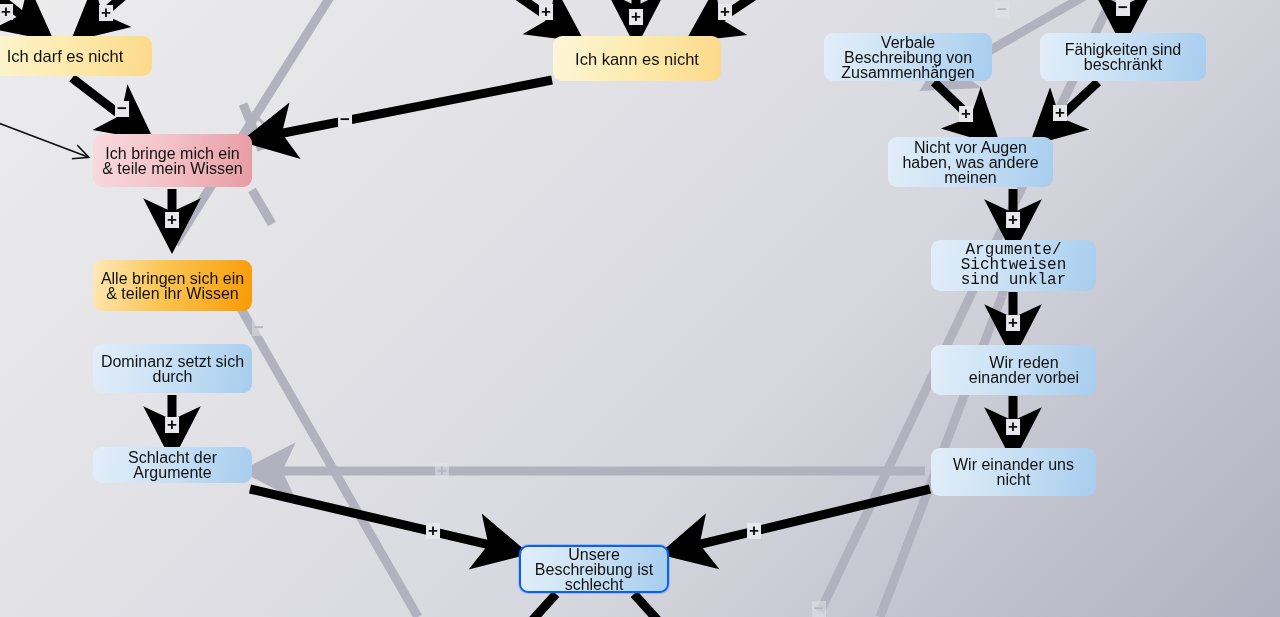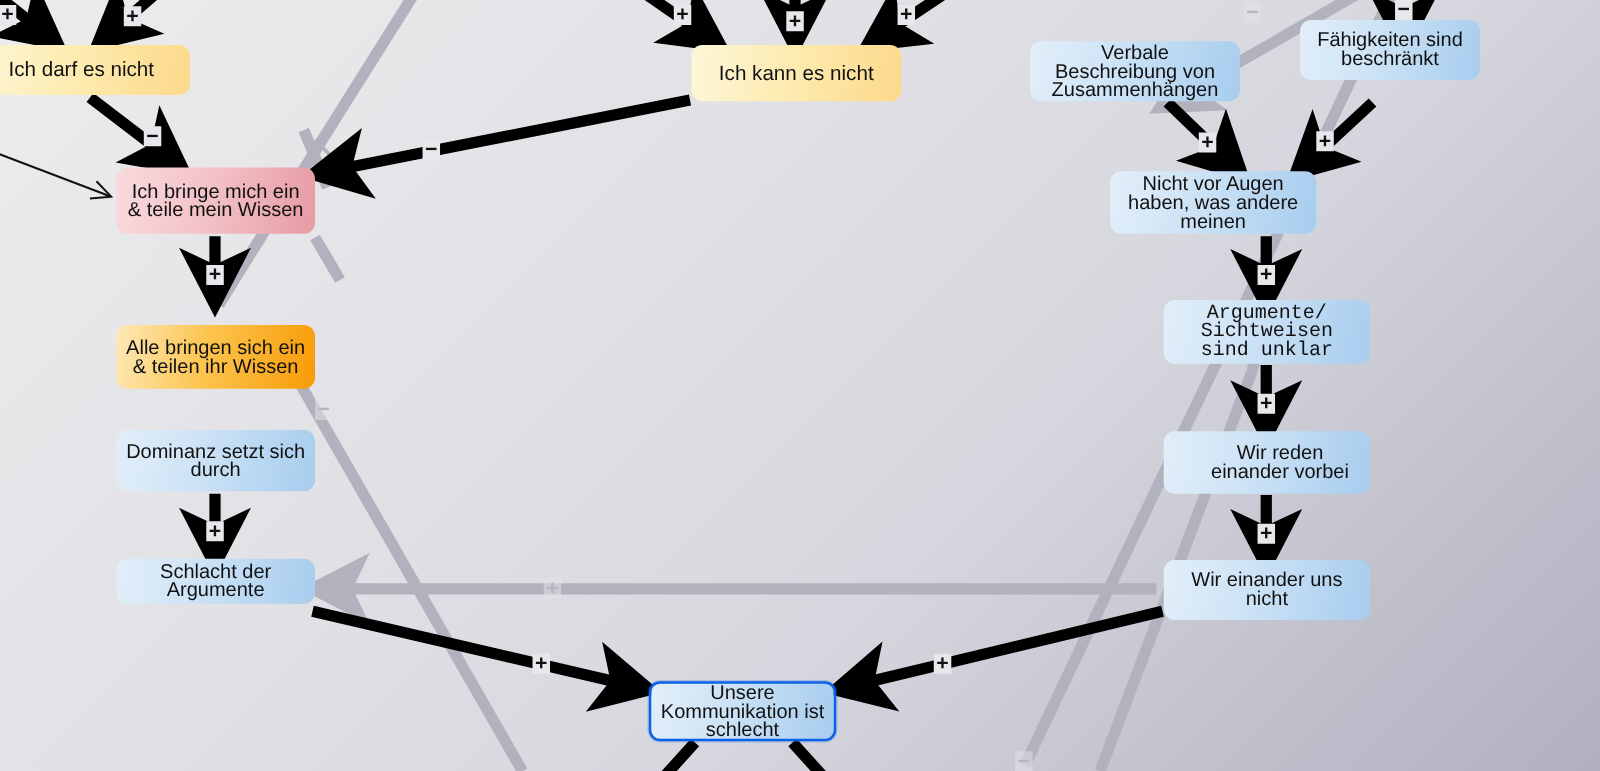--- a/index.html
+++ b/index.html
@@ -166,21 +166,21 @@
   </div>
 
   <div class="node big n-yellow" style="left:553px; top:36px; width:168px; height:45px;">
     <span>Ich kann es nicht</span>
   </div>
 
   <div class="node n-blue" style="left:824px; top:33px; width:168px; height:48px;">
     <span>Verbale Beschreibung von Zusammenhängen</span>
   </div>
 
-  <div class="node n-blue" style="left:1040px; top:16px; width:144px; height:48px;">
+  <div class="node n-blue" style="left:1040px; top:33px; width:166px; height:48px;">
     <span>Fähigkeiten sind beschränkt</span>
   </div>
 
   <div class="node n-pink" style="left:93px; top:134px; width:159px; height:53px;">
     <span>Ich bringe mich ein &amp; teile mein Wissen</span>
   </div>
 
   <div class="node n-blue" style="left:888px; top:137px; width:165px; height:50px;">
     <span>Nicht vor Augen haben, was andere meinen</span>
   </div>
@@ -203,21 +203,21 @@
 
   <div class="node n-blue" style="left:93px; top:447px; width:159px; height:36px;">
     <span>Schlacht der Argumente</span>
   </div>
 
   <div class="node n-blue" style="left:931px; top:448px; width:165px; height:48px;">
     <span>Wir einander uns nicht</span>
   </div>
 
   <div class="node n-blue n-selected" style="left:519px; top:545px; width:150px; height:48px;">
-    <span>Unsere Kommunikation ist schlecht</span>
+    <span>Unsere Beschreibung ist schlecht</span>
   </div>
 
   <div class="edge-label" style="left:106px; top:13px;">+</div>
   <div class="edge-label" style="left:6px;   top:12px;">+</div>
   <div class="edge-label" style="left:546px; top:12px;">+</div>
   <div class="edge-label" style="left:636px; top:17px;">+</div>
   <div class="edge-label" style="left:725px; top:12px;">+</div>
   <div class="edge-label" style="left:1123px;top:8px;">−</div>
   <div class="edge-label faded" style="left:1002px;top:10px;">−</div>
   <div class="edge-label" style="left:122px; top:109px;">−</div>

